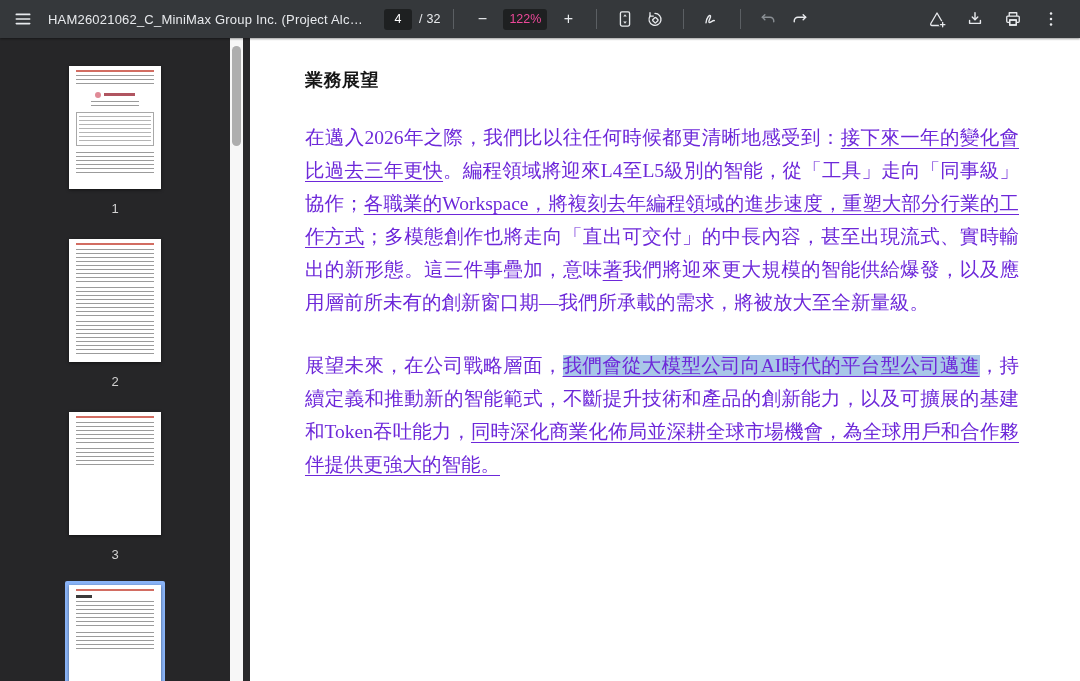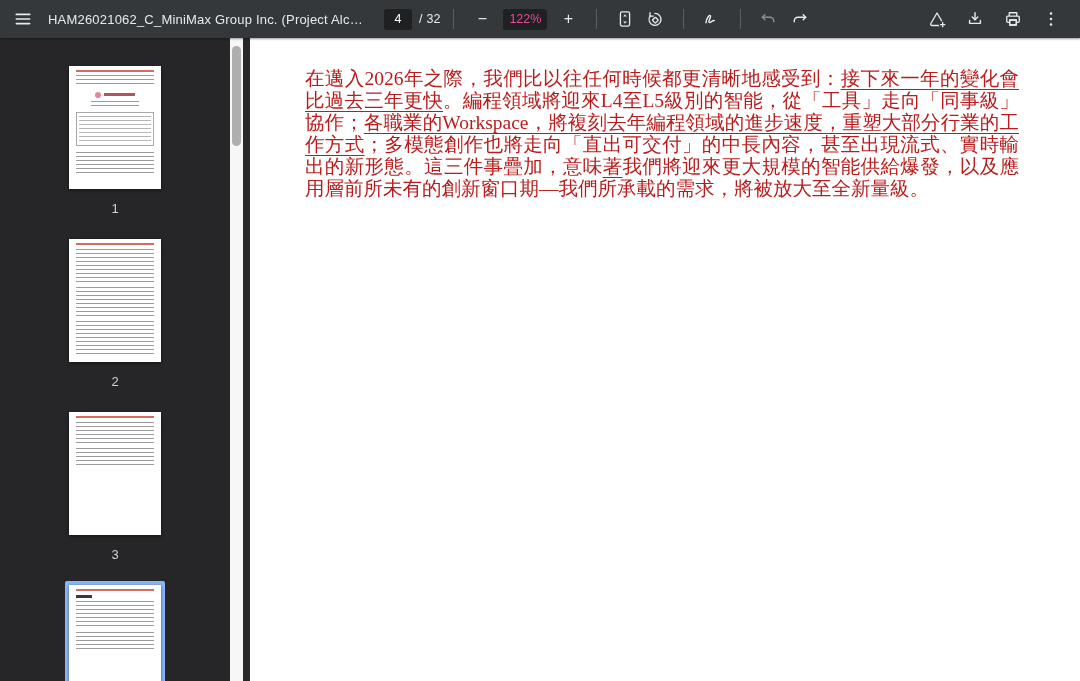--- a/index.html
+++ b/index.html
@@ -68,21 +68,21 @@
   .side-scroll-thumb { position:absolute; left:2px; right:2px; top:8px; height:100px;
                        background:#aeaeae; border-radius:5px; cursor:pointer; }
 
   
   .viewer { flex:1 1 auto; background:#29292b; padding-left:7px; height:100%; }
   .pdf-page { background:#ffffff; width:100%; height:100%; padding:30px 0 0 55px; }
 
   .doc-heading { font-family:"Liberation Serif","DejaVu Serif",serif; font-weight:bold;
                  font-size:18px; color:#161616; margin-bottom:29px; letter-spacing:.5px; }
   .doc-para { font-family:"Liberation Serif","DejaVu Serif",serif; font-size:19.5px;
-              line-height:22px; color:#b91c1c; width:714px; text-align:justify;
+              line-height:33px; color:#6d28d9; width:714px; text-align:justify;
               text-justify:inter-ideograph; margin-bottom:30px; }
   .seg { }
   .u { text-decoration:underline; text-decoration-thickness:1px; text-underline-offset:4px; }
   .hl { background:#a9c7e8; }
 </style>
 </head>
 <body>
 
 <div class="toolbar">
   <div class="tb-btn">
@@ -244,20 +244,22 @@
     </div>
   </div>
 
   <div class="side-scrollbar">
     <div class="side-scroll-thumb"></div>
   </div>
 
   <div class="viewer">
     <div class="pdf-page">
 
+      <div class="doc-heading">業務展望</div>
 
       <p class="doc-para"><span class="seg">在邁入2026年之際，我們比以往任何時候都更清晰地感受到：</span><span class="seg u">接下來一年的變化會比過去三年更快</span><span class="seg">。編程領域將迎來L4至L5級別的智能，從「工具」走向「同事級」協作；</span><span class="seg u">各職業的Workspace，將複刻去年編程領域的進步速度，重塑大部分行業的工作方式</span><span class="seg">；多模態創作也將走向「直出可交付」的中長內容，甚至出現流式、實時輸出的新形態。這三件事疊加，意味</span><span class="seg u">著</span><span class="seg">我們將迎來更大規模的智能供給爆發，以及應用層前所未有的創新窗口期—我們所承載的需求，將被放大至全新量級。</span></p>
 
+      <p class="doc-para"><span class="seg">展望未來，在公司戰略層面，</span><span class="seg u hl">我們會從大模型公司向AI時代的平台型公司邁進</span><span class="seg">，持續定義和推動新的智能範式，不斷提升技術和產品的創新能力，以及可擴展的基建和Token吞吐能力，</span><span class="seg u">同時深化商業化佈局並深耕全球市場機會，為全球用戶和合作夥伴提供更強大的智能。</span></p>
 
     </div>
   </div>
 
 </div>
 
 </body></html>

